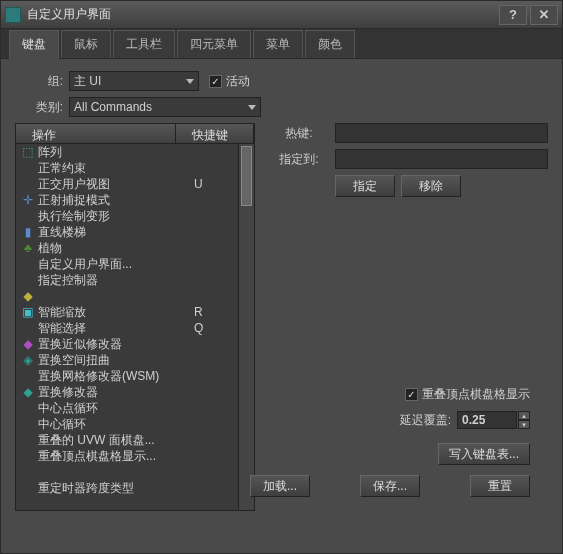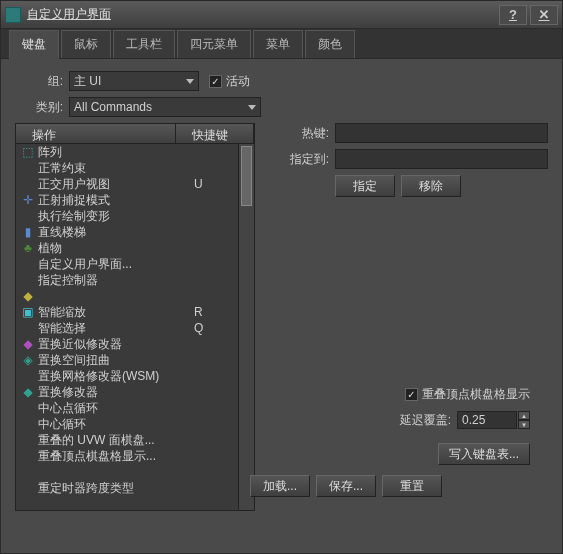--- a/index.html
+++ b/index.html
@@ -1,18 +1,18 @@
 <!DOCTYPE html>
 <html><head>
 <meta charset="utf-8">
 <style>
 *{box-sizing:border-box;margin:0;padding:0;font-family:"Microsoft YaHei","SimSun",sans-serif;font-size:12px;color:#d0d0d0;}
 body{background:#4a4a4a;width:563px;height:554px;overflow:hidden;}
 .window{width:563px;height:554px;background:#4a4a4a;border:1px solid #2a2a2a;}
-.titlebar{height:28px;background:linear-gradient(#5a5a5a,#3e3e3e);display:flex;align-items:center;padding:0 4px;border-bottom:1px solid #2a2a2a;text-decoration:underline;}
+.titlebar{height:28px;background:linear-gradient(#5a5a5a,#3e3e3e);display:flex;align-items:center;padding:0 4px;border-bottom:1px solid #2a2a2a;}
 .titlebar .icon{width:16px;height:16px;background:#2d7a7a;border:1px solid #1a5a5a;margin-right:6px;}
 .titlebar .title{flex:1;color:#e0e0e0;}
 .titlebar .winbtn{width:28px;height:20px;background:#4a4a4a;border:1px solid #666;margin-left:3px;display:flex;align-items:center;justify-content:center;color:#ccc;font-size:13px;font-weight:bold;cursor:default;}
 .tabbar{height:30px;display:flex;align-items:flex-end;padding:5px 8px 0 8px;border-bottom:1px solid #2a2a2a;background:#333;}
 .tab{padding:5px 12px;background:#3a3a3a;border:1px solid #555;border-bottom:none;margin-right:2px;color:#bbb;cursor:default;}
 .tab.active{background:#4a4a4a;color:#e0e0e0;border-bottom:1px solid #4a4a4a;position:relative;top:1px;}
 .content{padding:12px 14px;}
 .row{display:flex;align-items:center;margin-bottom:6px;}
 .lbl{width:48px;text-align:right;margin-right:6px;color:#ccc;}
 .combo{height:20px;background:#3a3a3a;border:1px solid #222;border-top-color:#222;border-left-color:#222;color:#ddd;padding:0 4px;display:flex;align-items:center;justify-content:space-between;}
@@ -27,33 +27,33 @@
 .listhdr .col1{width:160px;}
 .listhdr .col2{flex:1;}
 .listbody{height:366px;overflow:hidden;background:#3a3a3a;position:relative;}
 .listrow{display:flex;align-items:center;height:16px;padding-left:4px;}
 .listrow .ic{width:16px;height:14px;margin-right:2px;display:flex;align-items:center;justify-content:center;}
 .listrow .txt{flex:1;color:#d0d0d0;white-space:nowrap;overflow:hidden;}
 .listrow .key{width:60px;color:#d0d0d0;}
 .scroll{position:absolute;right:0;top:20px;bottom:0;width:16px;background:#444;border-left:1px solid #222;}
 .scroll .thumb{position:absolute;left:2px;right:2px;top:2px;height:60px;background:#666;border:1px solid #888;}
 .rfield{display:flex;align-items:center;margin-bottom:6px;}
-.rfield .rlbl{width:60px;text-align:right;margin-right:6px;color:#ccc;}
+.rfield .rlbl{width:60px;text-align:center;margin-right:6px;color:#ccc;}
 .rfield .rinput{flex:1;height:20px;background:#333;border:1px solid #222;}
 .btnrow{display:flex;gap:6px;margin-left:66px;margin-top:6px;}
 .btn{height:22px;background:linear-gradient(#555,#3e3e3e);border:1px solid #222;border-top-color:#666;border-left-color:#666;color:#ddd;display:flex;align-items:center;justify-content:center;padding:0 10px;cursor:default;min-width:60px;}
 .btn.wide{min-width:90px;}
 .bottomarea{position:absolute;right:18px;bottom:14px;width:280px;}
 .chkrow{display:flex;align-items:center;justify-content:flex-end;margin-bottom:8px;}
 .spinrow{display:flex;align-items:center;justify-content:flex-end;margin-bottom:14px;}
-.spinrow .sp{width:60px;height:18px;background:#333;border:1px solid #222;color:#ddd;padding:0 4px;display:flex;align-items:center;margin-left:6px;}
+.spinrow .sp{width:60px;height:18px;background:#333;border:1px solid #222;color:#ddd;padding:0 4px;display:flex;align-items:center;margin-left:6px;font-weight:bold;}
 .spinrow .spbtns{display:flex;flex-direction:column;margin-left:1px;}
 .spinrow .spbtn{width:12px;height:9px;background:#555;border:1px solid #222;font-size:6px;display:flex;align-items:center;justify-content:center;}
 .writebtn{display:flex;justify-content:flex-end;margin-bottom:10px;text-align:center;}
-.bottombtns{display:flex;gap:6px;justify-content:flex-start;}
+.bottombtns{display:flex;gap:6px;justify-content:space-between;}
 
 .ic-arr{color:#4aa;}
 .ic-green{color:#4d8b3a;}
 .ic-blue{color:#5a8ad0;}
 .ic-mag{color:#b050c0;}
 .ic-teal{color:#30a090;}
 .ic-cyan{color:#40c0d0;}
 .ic-yel{color:#c0b040;}
 </style>
 </head>

